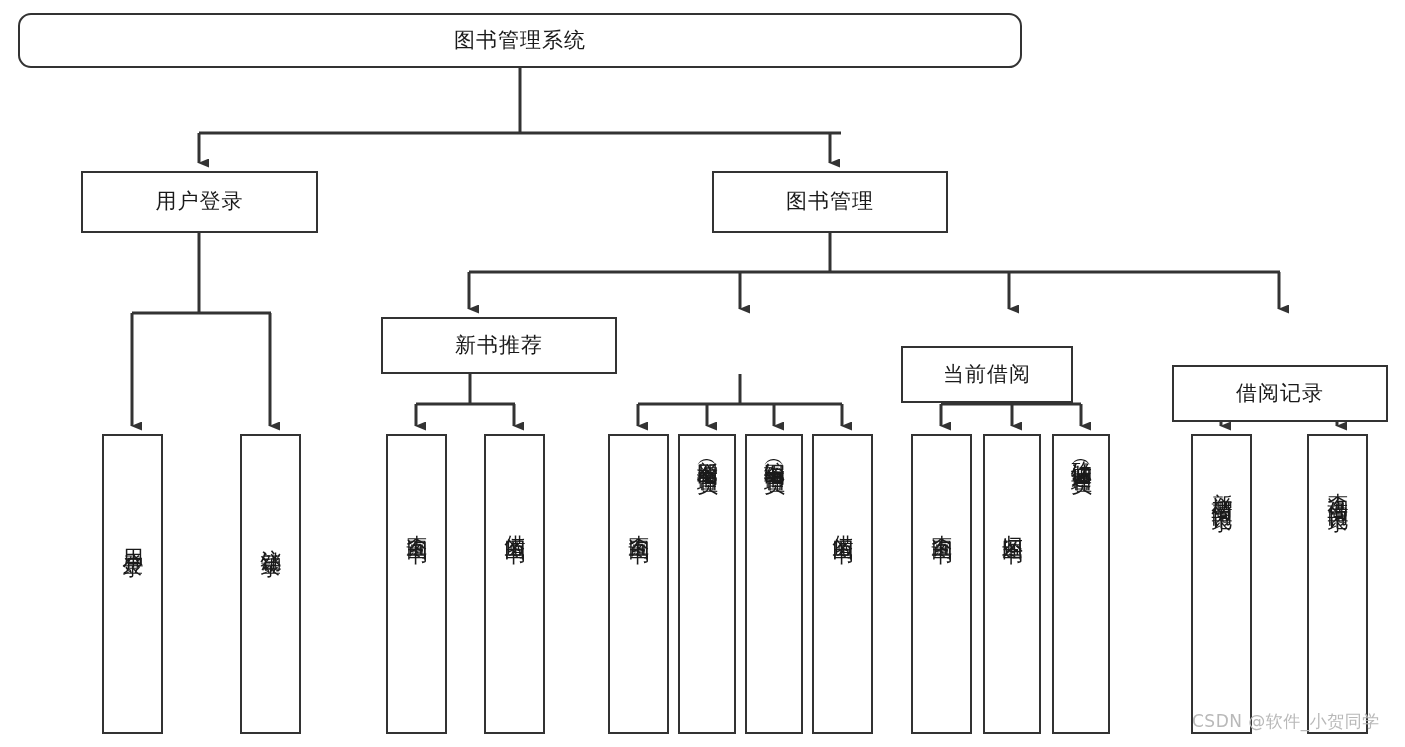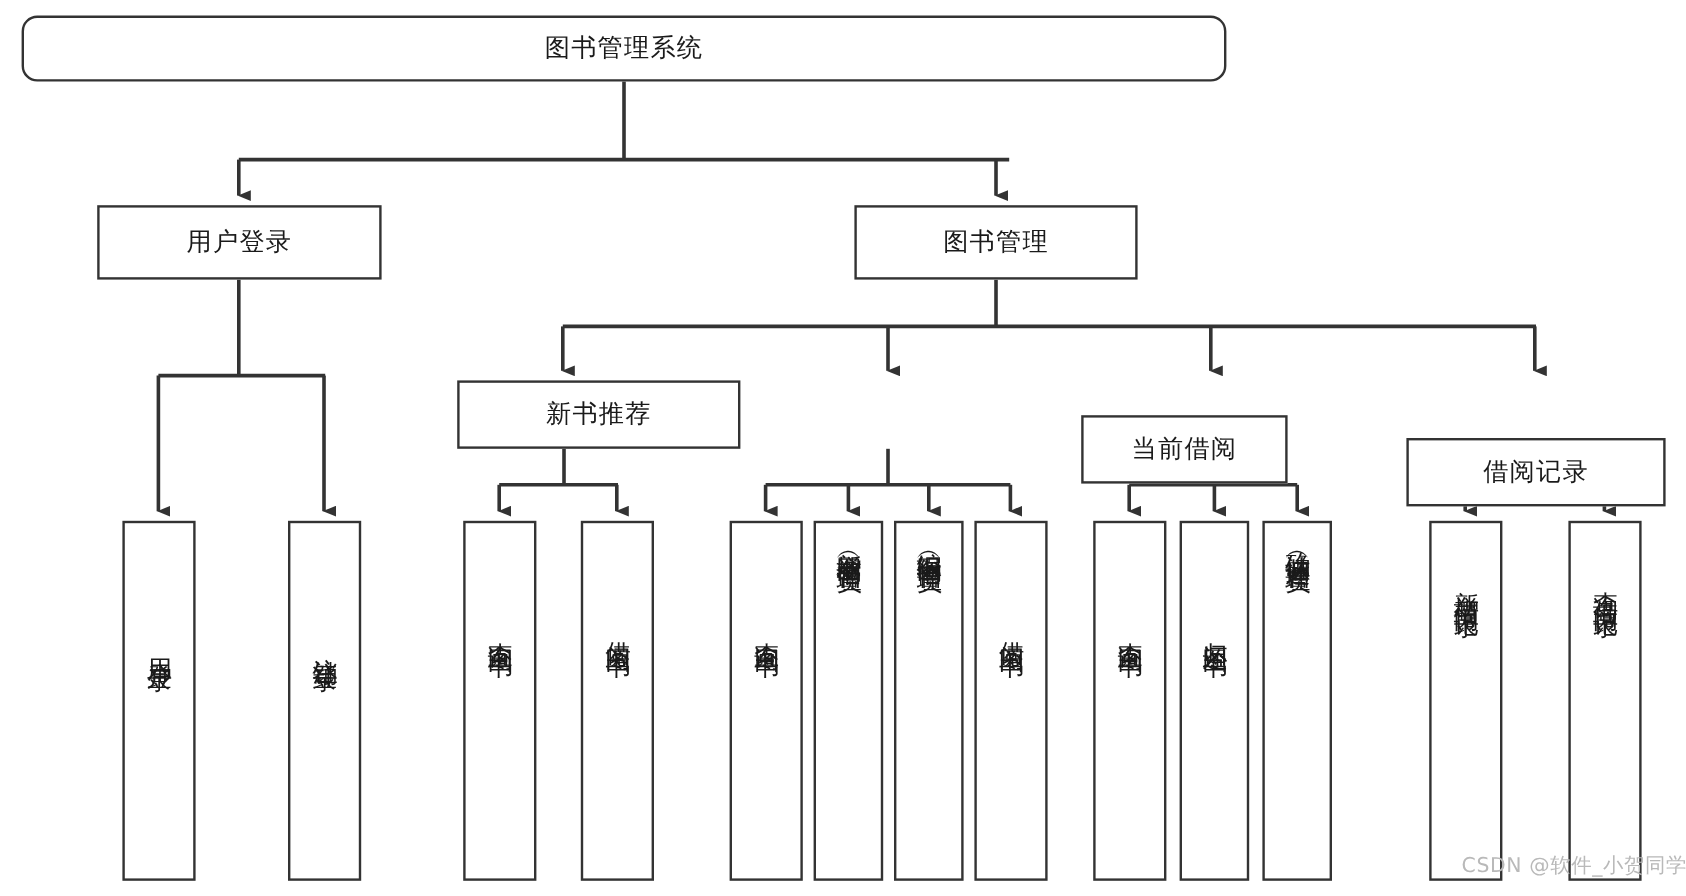--- a/index.html
+++ b/index.html
@@ -177,15 +177,15 @@
     <span class="node-label" style="letter-spacing:2px;">确认归还（管理员）</span>
   </div>
 
   <div class="node vert" style="left:1191px; top:434px; width:61px; height:300px; padding-top:40px;">
     <span class="node-label" style="letter-spacing:4px;">新增借阅记录</span>
   </div>
   <div class="node vert" style="left:1307px; top:434px; width:61px; height:300px; padding-top:40px;">
     <span class="node-label" style="letter-spacing:4px;">查询借阅记录</span>
   </div>
 
-  <div class="watermark" style="left:1192px; top:710px;padding-left:26px;">CSDN @软件_小贺同学</div>
+  <div class="watermark" style="left:1192px; top:710px;">CSDN @软件_小贺同学</div>
 
 </div>
 
 </body></html>

